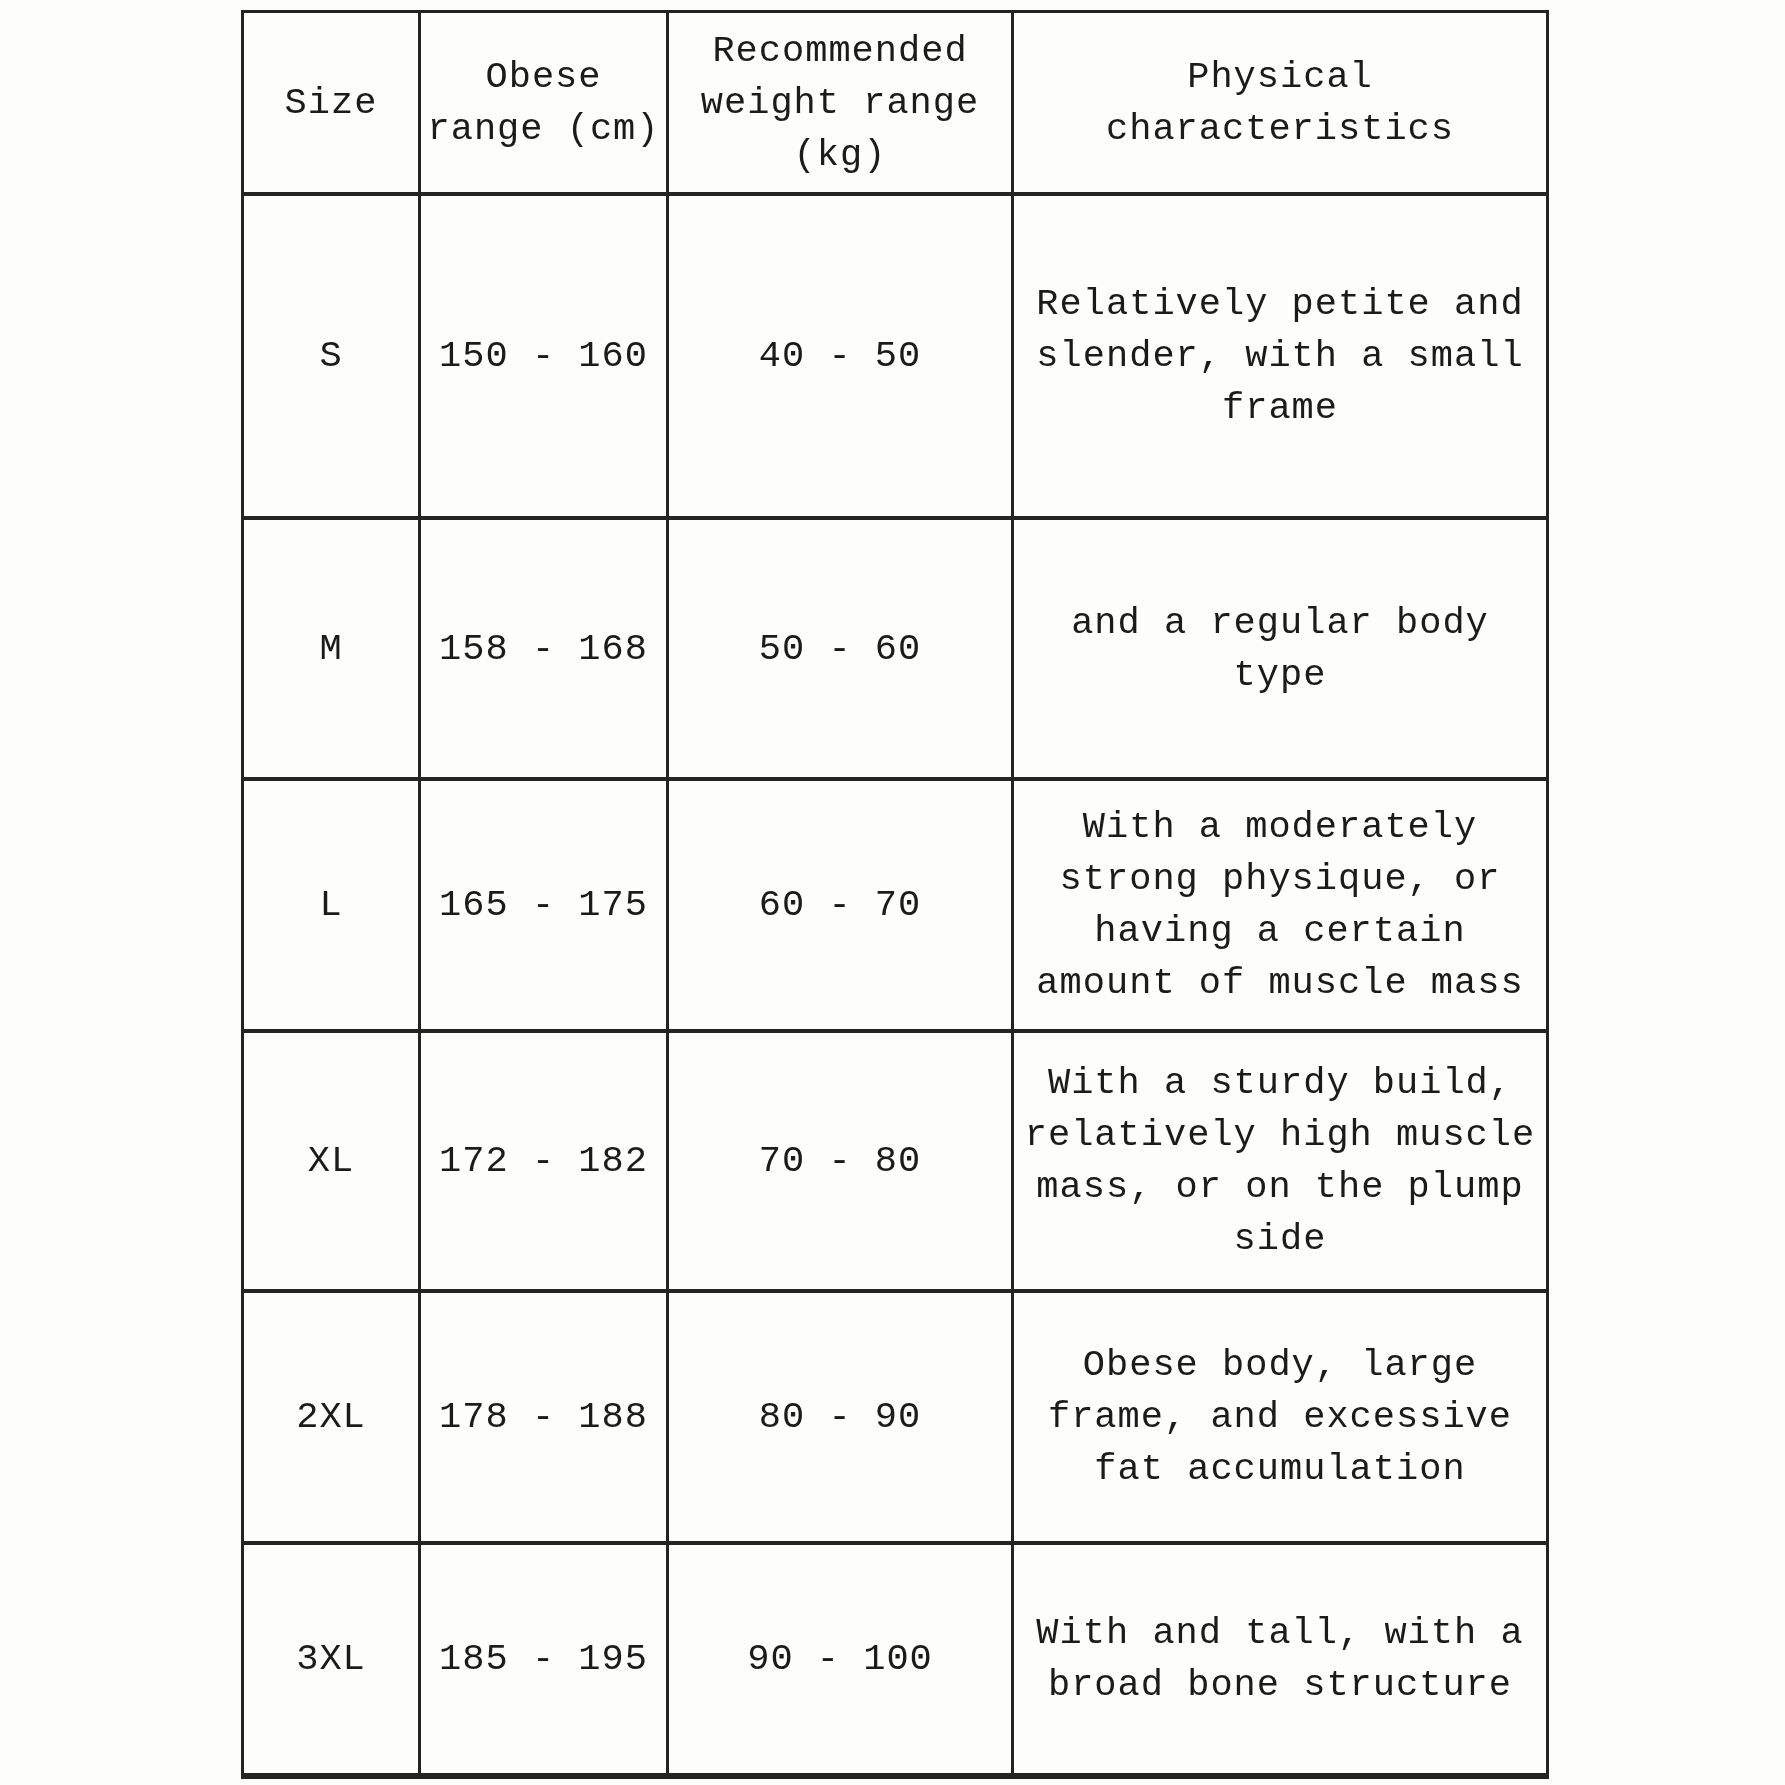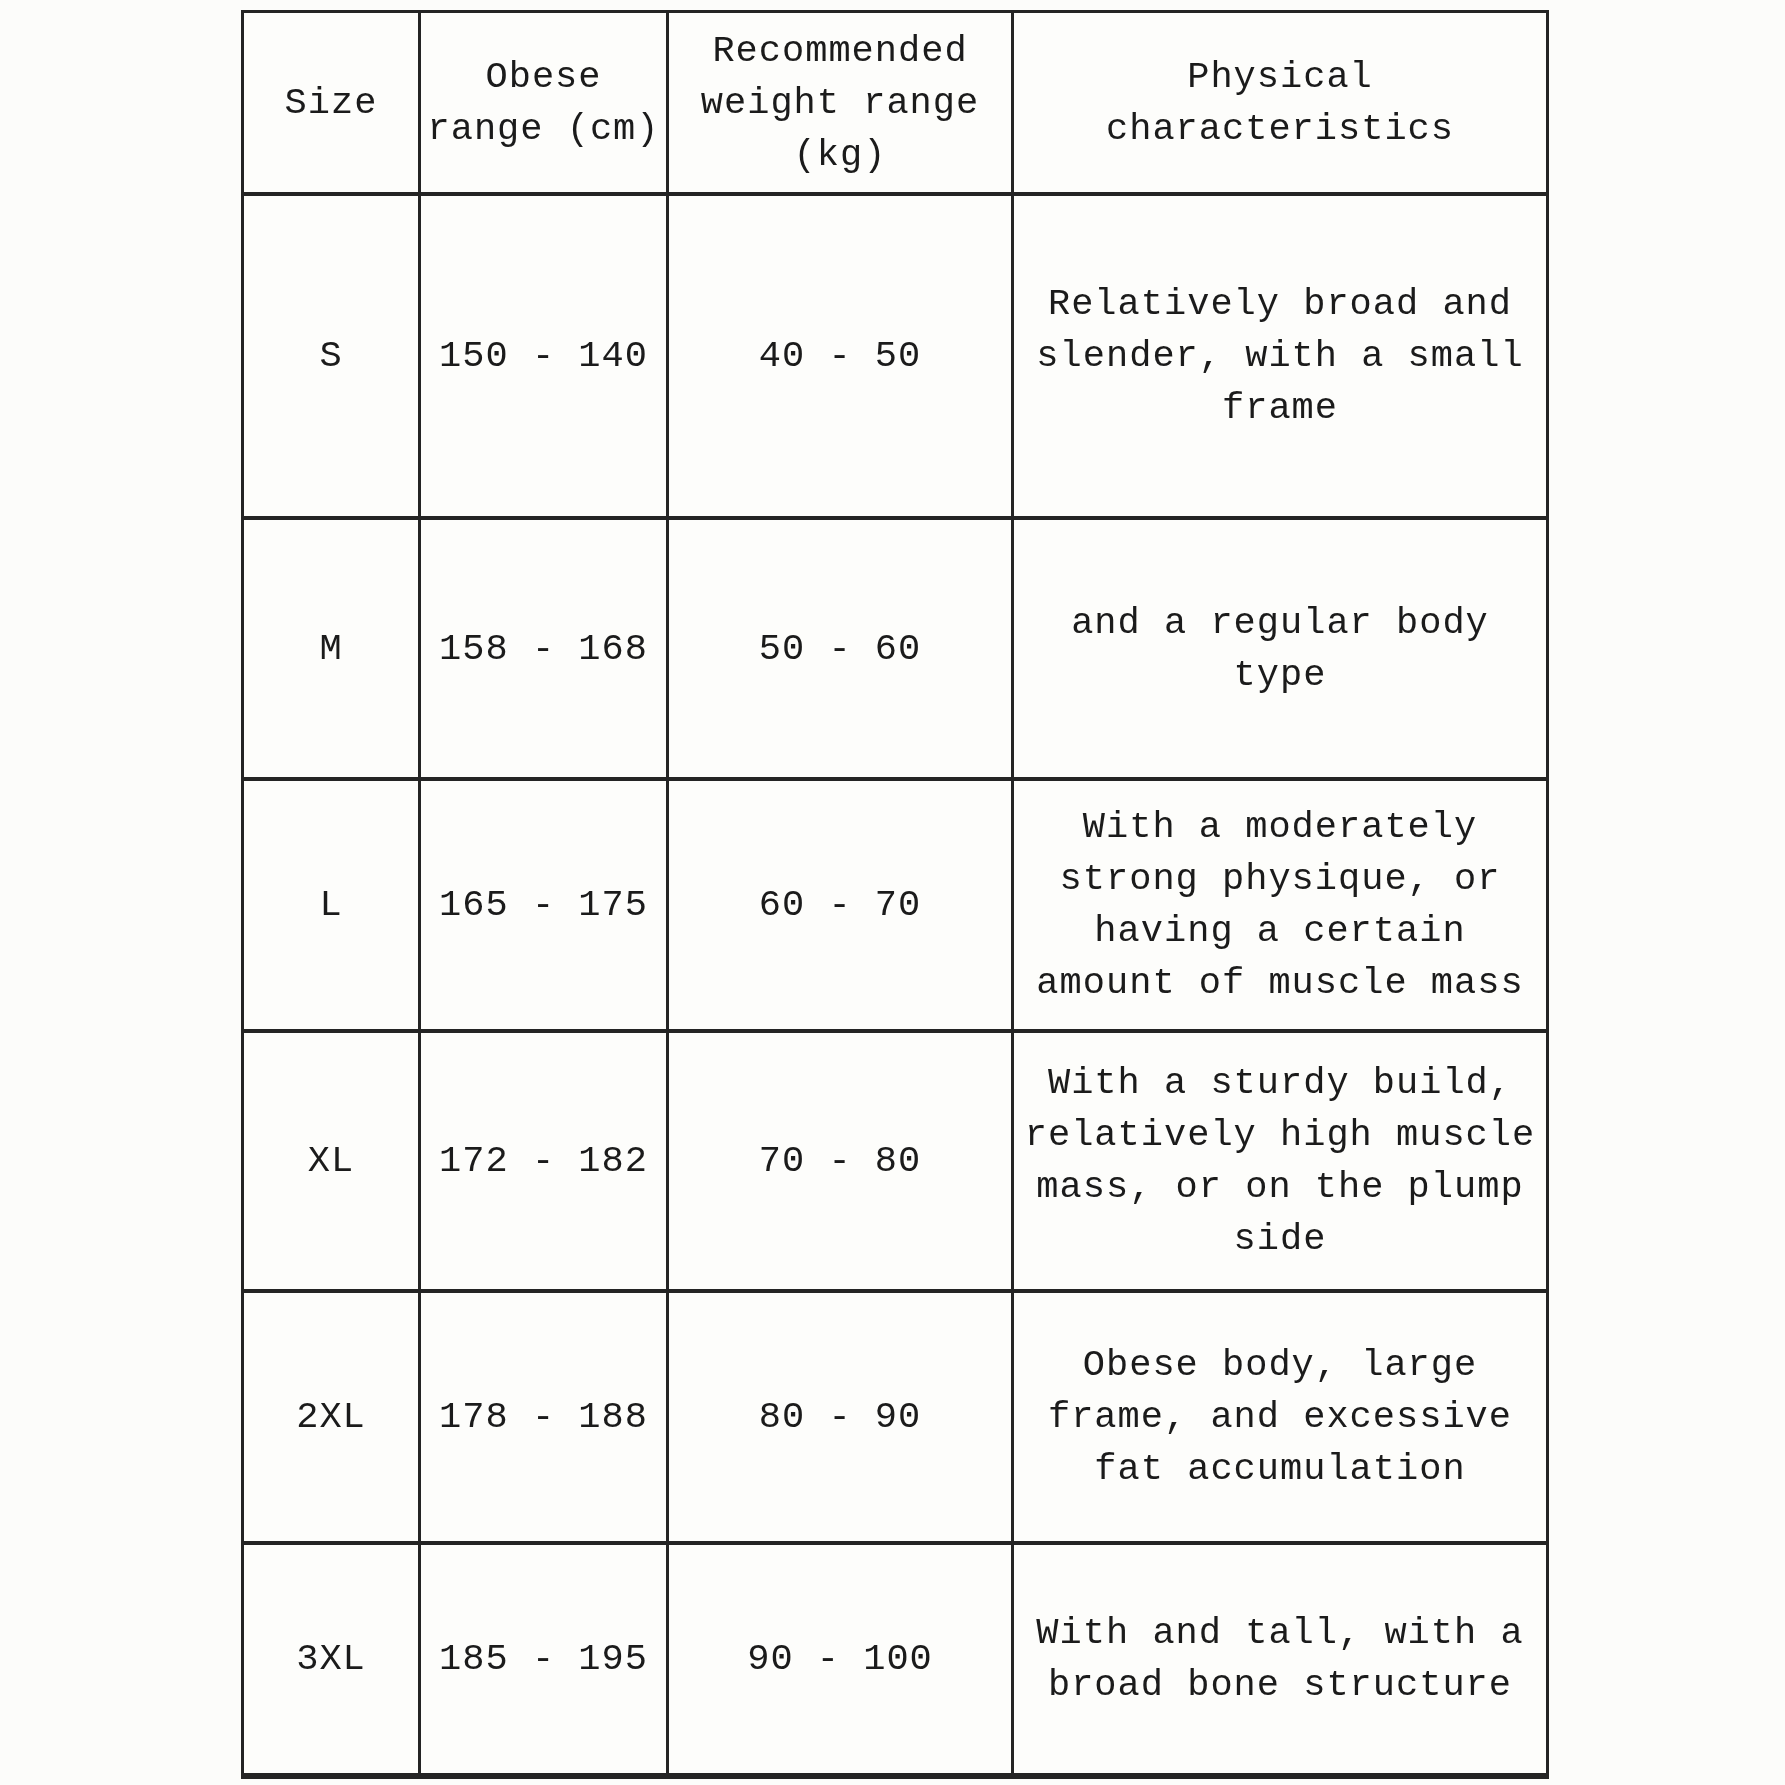--- a/index.html
+++ b/index.html
@@ -67,27 +67,27 @@
     </div>
     <div class="cell last-col">
       <div class="line">Physical</div>
       <div class="line">characteristics</div>
     </div>
 
     <div class="cell">
       <div class="line">S</div>
     </div>
     <div class="cell">
-      <div class="line">150 - 140</div>
+      <div class="line">150 - 160</div>
     </div>
     <div class="cell">
       <div class="line">40 - 50</div>
     </div>
     <div class="cell last-col">
-      <div class="line">Relatively broad and</div>
+      <div class="line">Relatively petite and</div>
       <div class="line">slender, with a small</div>
       <div class="line">frame</div>
     </div>
 
     <div class="cell">
       <div class="line">M</div>
     </div>
     <div class="cell">
       <div class="line">158 - 168</div>
     </div>

